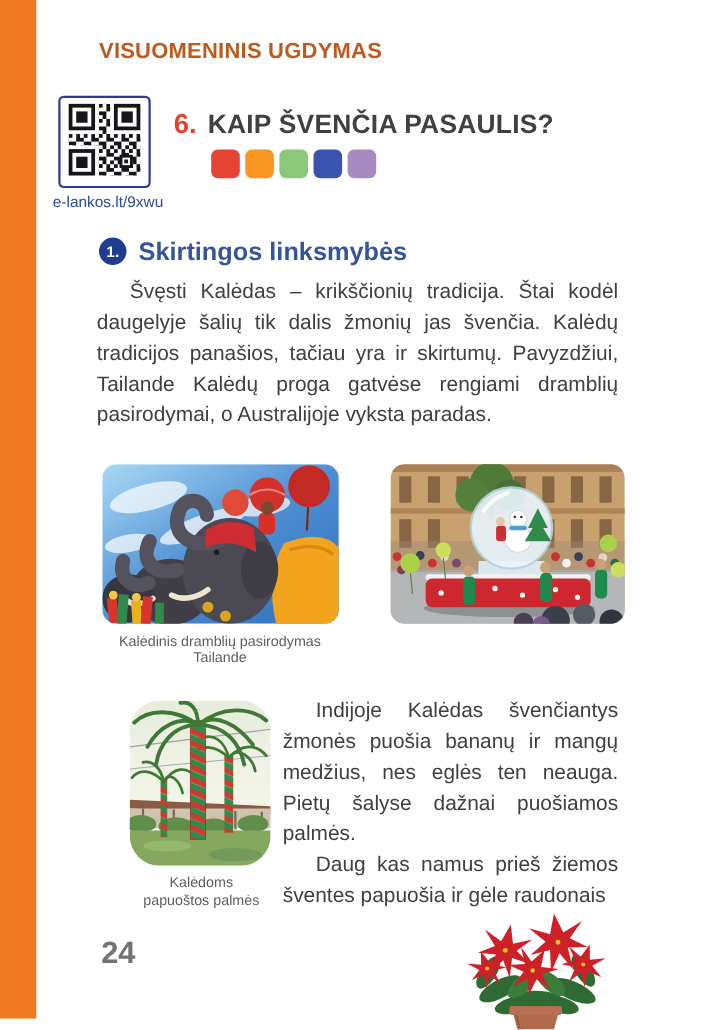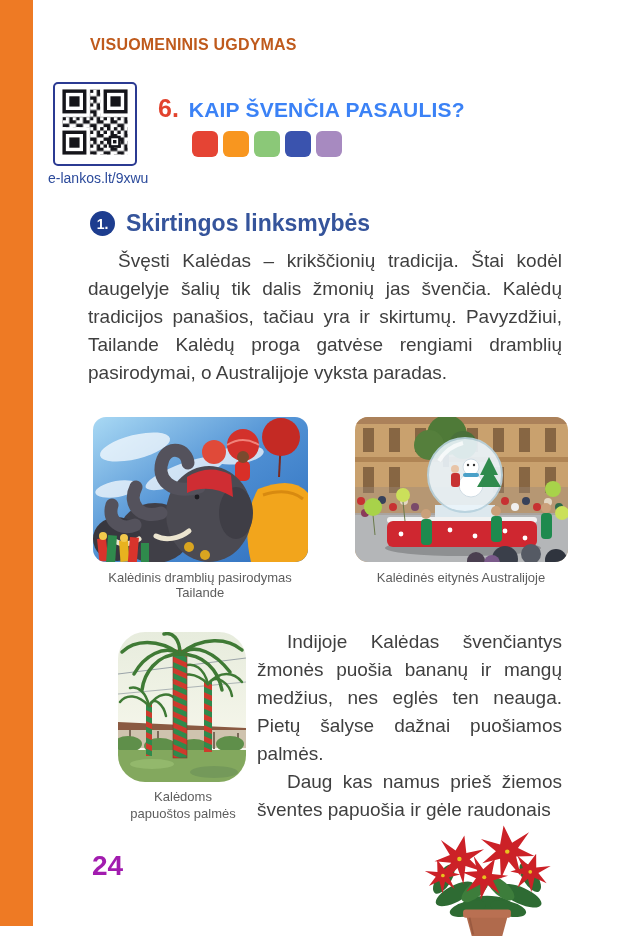--- a/index.html
+++ b/index.html
@@ -3,34 +3,34 @@
 <meta charset="utf-8">
 <style>
   html,body{margin:0;padding:0;background:#ffffff;}
   .page{
     position:relative;width:640px;height:936px;background:#ffffff;overflow:hidden;
     font-family:"Liberation Sans","DejaVu Sans",sans-serif;
   }
   .side-bar{position:absolute;left:0;top:0;width:33px;height:926px;background:#ee7a24;}
 
   .header{display:flex;justify-content:space-between;align-items:baseline;
-    margin:36px 68px 0 90px;font-size:16px;}
+    margin:36px 68px 0 90px;font-size:20px;}
   .header .subject{color:#bf5a1c;font-weight:bold;letter-spacing:.2px;}
   .header .chapter{color:#d9823c;}
 
   .title-block{display:flex;margin:28px 0 0 48px;}
   .qr-wrap{width:94px;text-align:center;flex:none;}
   .qr-box{width:76px;height:76px;border:2px solid #2b3a92;border-radius:5px;background:#fff;
     padding:2px;margin:0 auto;}
   .qr-caption{font-size:14px;color:#2b4a9b;margin-top:4px;white-space:nowrap;}
 
   .title-main{margin-left:16px;padding-top:12px;}
   .title-line{display:flex;align-items:baseline;gap:10px;}
   .title-num{color:#e2432e;font-size:25px;font-weight:bold;}
-  .title-text{color:#3b82f6;font-size:21px;font-weight:bold;letter-spacing:.2px;}
+  .title-text{color:#404040;font-size:24px;font-weight:bold;letter-spacing:.2px;}
   .squares{display:flex;gap:5px;margin:8px 0 0 34px;}
   .square{width:26px;height:26px;border-radius:6px;background:#ccc;}
 
   .section-head{display:flex;align-items:center;gap:11px;margin:24px 0 0 90px;}
   .sec-circle{width:25px;height:25px;border-radius:50%;background:#1d3d8f;color:#fff;
     font-size:14px;font-weight:bold;display:flex;align-items:center;justify-content:center;flex:none;}
   .sec-title{color:#35549b;font-size:23px;font-weight:bold;}
 
   .par{margin:10px 78px 0 88px;font-size:19px;line-height:28px;color:#3f3f3f;
     text-align:justify;text-indent:30px;}
@@ -44,21 +44,21 @@
   .flow p{margin:0;text-indent:30px;}
   .palm-fig{float:left;width:130px;margin:4px 9px 4px 30px;text-align:center;
     font-size:13px;line-height:17px;color:#5d5d5d;text-indent:0;}
   .palm-fig .photo{border-radius:27px;}
   .palm-cap{display:block;margin-top:6px;}
   .palm-cap span{display:block;}
   .poin-fig{float:right;width:150px;margin:0 0 0 8px;text-align:center;
     font-size:13px;line-height:16px;color:#5d5d5d;text-indent:0;}
   .poin-cap{display:block;margin-top:4px;white-space:nowrap;}
 
-  .page-num{position:absolute;left:92px;top:850px;color:#a21caf;font-size:28px;font-weight:bold;}
+  .page-num{position:absolute;left:92px;top:850px;color:#737373;font-size:28px;font-weight:bold;}
 </style>
 </head>
 <body>
 
 <div class="page">
   <div class="side-bar"></div>
 
   <div class="header">
     <span class="subject">VISUOMENINIS UGDYMAS</span>
   </div>
@@ -274,21 +274,20 @@
           <circle cx="207" cy="96" r="7" fill="#cbe05a"></circle>
         </g>
         <g>
           <circle cx="150" cy="142" r="13" fill="#3a3f4a"></circle>
           <circle cx="176" cy="137" r="10" fill="#555a64"></circle>
           <circle cx="201" cy="143" r="11" fill="#2f343e"></circle>
           <circle cx="121" cy="144" r="9" fill="#4a3f50"></circle>
           <circle cx="137" cy="146" r="8" fill="#7a5a8a"></circle>
         </g>
       </svg>
-      <figcaption class="photo-cap">Kalėdinės eitynės Australijoje</figcaption>
     </figure>
   </div>
 
   <div class="flow">
     <div class="palm-fig">
       <svg class="photo" width="128" height="150" viewBox="0 0 128 150">
         <defs>
           <linearGradient id="psky" x1="0" y1="0" x2="0" y2="1">
             <stop offset="0" stop-color="#e7ecdd"></stop>
               <stop offset="1" stop-color="#fbfaf0"></stop>

